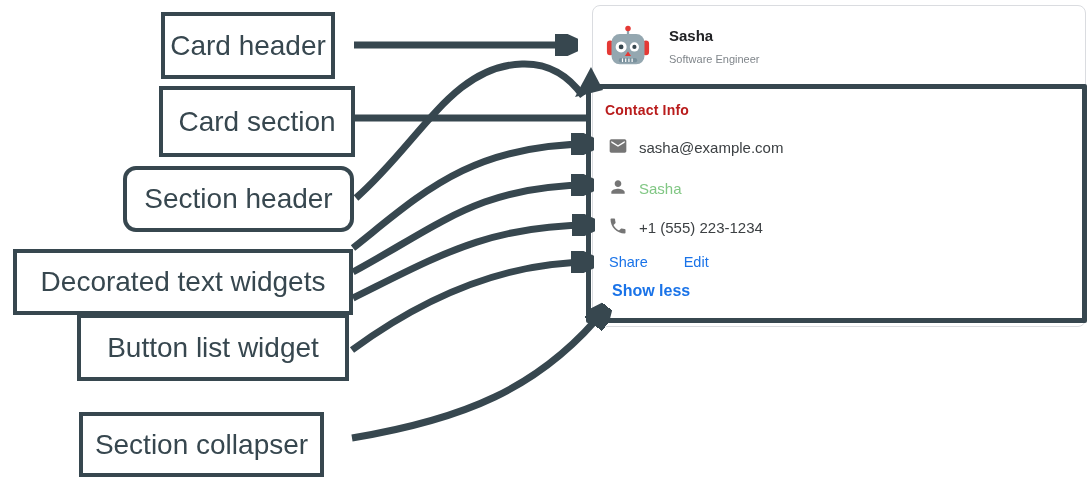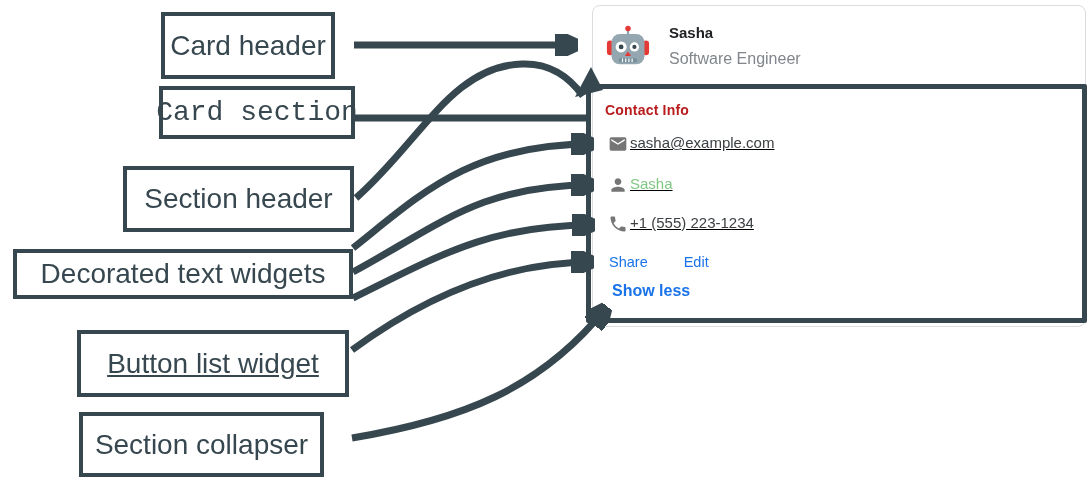--- a/index.html
+++ b/index.html
@@ -8,52 +8,52 @@
     font-family:"Liberation Sans", sans-serif;
   }
   
   .label-box{
     position:absolute;box-sizing:border-box;background:#ffffff;
     border:4px solid #37474F;color:#37474F;
     display:flex;align-items:center;justify-content:center;
     font-size:28px;line-height:1;white-space:nowrap;z-index:4;
   }
   #lbl-card-header     {left:161px;top:12px; width:174px;height:67px;}
-  #lbl-card-section    {left:159px;top:86px; width:196px;height:53px;font-family:Liberation Mono, monospace;}
-  #lbl-section-header  {left:123px;top:166px;width:231px;height:66px;}
-  #lbl-decorated-text  {left:13px; top:249px;width:340px;height:50px;}
-  #lbl-button-list     {left:77px; top:330px;width:272px;height:67px;text-decoration:underline;}
+  #lbl-card-section    {left:159px;top:86px; width:196px;height:71px;}
+  #lbl-section-header  {left:123px;top:166px;width:231px;height:66px;border-radius:13px;}
+  #lbl-decorated-text  {left:13px; top:249px;width:340px;height:66px;}
+  #lbl-button-list     {left:77px; top:314px;width:272px;height:67px;}
   #lbl-section-collapser{left:79px;top:412px;width:245px;height:65px;}
 
   
   #arrows{position:absolute;left:0;top:0;width:1090px;height:494px;z-index:3;pointer-events:none;}
   #arrows path{stroke:#37474F;stroke-width:7;fill:none;}
   #arrows .head{fill:#37474F;stroke:none;}
 
   
   .card{
     position:absolute;left:592px;top:5px;width:494px;height:322px;box-sizing:border-box;
     background:#ffffff;border:1px solid #dadce0;border-radius:8px;z-index:1;
   }
   .card-header{
     position:absolute;left:0;top:0;width:100%;height:79px;
     display:flex;align-items:center;padding-left:13px;gap:19px;box-sizing:border-box;
   }
   .avatar{width:44px;height:44px;flex:0 0 auto;}
   .id-name{font-size:15px;font-weight:700;color:#202124;}
-  .id-role{font-size:16px;color:#80868b;margin-top:9px;}
+  .id-role{font-size:11px;color:#80868b;margin-top:9px;}
   .section-outline{
     position:absolute;left:586px;top:84px;width:501px;height:239px;box-sizing:border-box;
     border:5px solid #37474F;border-radius:2px;z-index:2;pointer-events:none;
   }
   .section-title{
     position:absolute;left:12px;top:96px;font-size:14px;font-weight:700;color:#b91c1c;
     letter-spacing:.2px;
   }
-  .drow{position:absolute;display:flex;align-items:flex-start;gap:2px;left:15px;height:22px;text-decoration:underline;}
+  .drow{position:absolute;display:flex;align-items:flex-end;gap:11px;left:15px;height:22px;}
   .drow .ricon{width:20px;height:20px;flex:0 0 auto;}
   .drow .rtext{font-size:15px;color:#3c4043;}
   #row-email {top:128px;}
   #row-online{top:169px;}
   #row-phone {top:208px;}
   #row-online .rtext{color:#81c784;}
   .btn-row{position:absolute;left:16px;top:248px;display:flex;gap:36px;}
   .text-btn{font-size:14.5px;font-weight:400;color:#1a73e8;cursor:pointer;}
   .collapser{position:absolute;left:19px;top:276px;font-size:16px;font-weight:700;color:#1a73e8;cursor:pointer;}
 </style>

